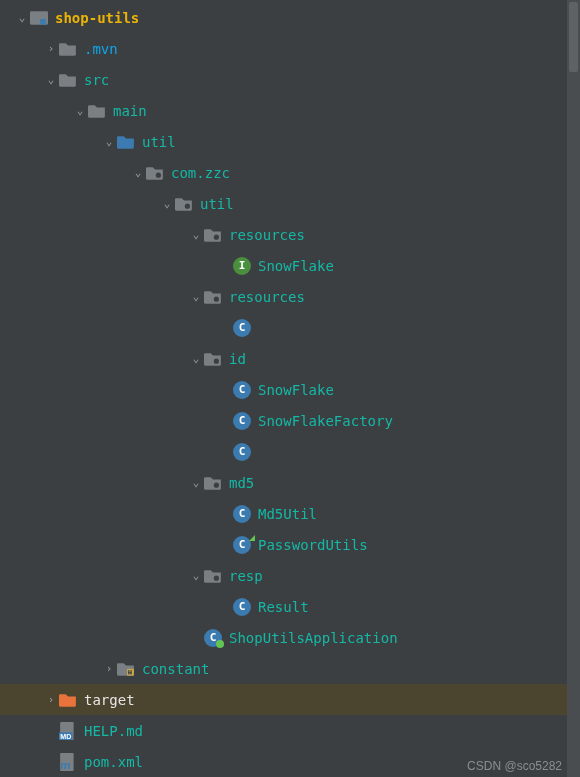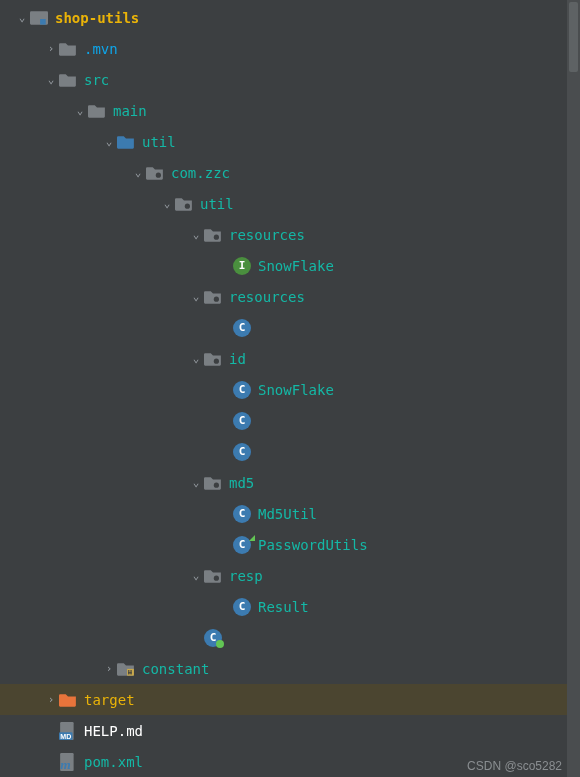--- a/index.html
+++ b/index.html
@@ -56,22 +56,22 @@
     .class-badge.springboot { background: #3c7bb0; position: relative; }
     .springboot-dot {
       position: absolute;
       width: 8px; height: 8px;
       background: #62c554;
       border-radius: 50%;
       bottom: -1px; right: -2px;
     }
     .label { color: #14b8a6; }
     .label.dim { color: #0ea5e9; }
-    .label.orange { color: #ffffff; }
-    .label.excluded { color: #eab308; text-align: center; }
+    .label.orange { color: #14b8a6; }
+    .label.excluded { color: #e5e5e5; text-align: center; }
     .label.root { color: #eab308; font-weight: 700; }
     .scrollbar {
       position: absolute;
       right: 0; top: 0;
       width: 13px;
       height: 100%;
       background: #4a4d4f;
     }
     .scrollbar-thumb {
       position: absolute;
@@ -231,20 +231,21 @@
         <span class="class-badge cls">C</span>
       </span>
       <span class="label ">SnowFlake</span>
     </div>
     <div class="row">
       <span class="indent" style="width:217px"></span>
       <span class="chevron"></span>
       <span class="icon" style="position:relative">
         <span class="class-badge cls">C</span>
       </span>
+      <span class="label ">SnowFlakeFactory</span>
     </div>
     <div class="row">
       <span class="indent" style="width:217px"></span>
       <span class="chevron"></span>
       <span class="icon" style="position:relative">
         <span class="class-badge cls">C</span>
       </span>
     </div>
     <div class="row">
       <span class="indent" style="width:188px"></span>
@@ -292,20 +293,21 @@
         <span class="class-badge cls">C</span>
       </span>
       <span class="label ">Result</span>
     </div>
     <div class="row">
       <span class="indent" style="width:188px"></span>
       <span class="chevron"></span>
       <span class="icon">
         <span class="class-badge springboot">C<span class="springboot-dot"></span></span>
       </span>
+      <span class="label ">ShopUtilsApplication</span>
     </div>
     <div class="row">
       <span class="indent" style="width:101px"></span>
       <span class="chevron">›</span>
       <span class="icon">
         <svg viewBox="0 0 16 14">
           <path fill="#7a7f83" d="M1 2h5l2 2h7v8a1 1 0 0 1-1 1H1a1 1 0 0 1-1-1V3a1 1 0 0 1 1-1z"></path>
           <rect x="9" y="7" width="6" height="6" fill="#caa94a"></rect>
           <rect x="10" y="8" width="1" height="4" fill="#3c3f41"></rect>
           <rect x="12" y="8" width="1" height="4" fill="#3c3f41"></rect>

